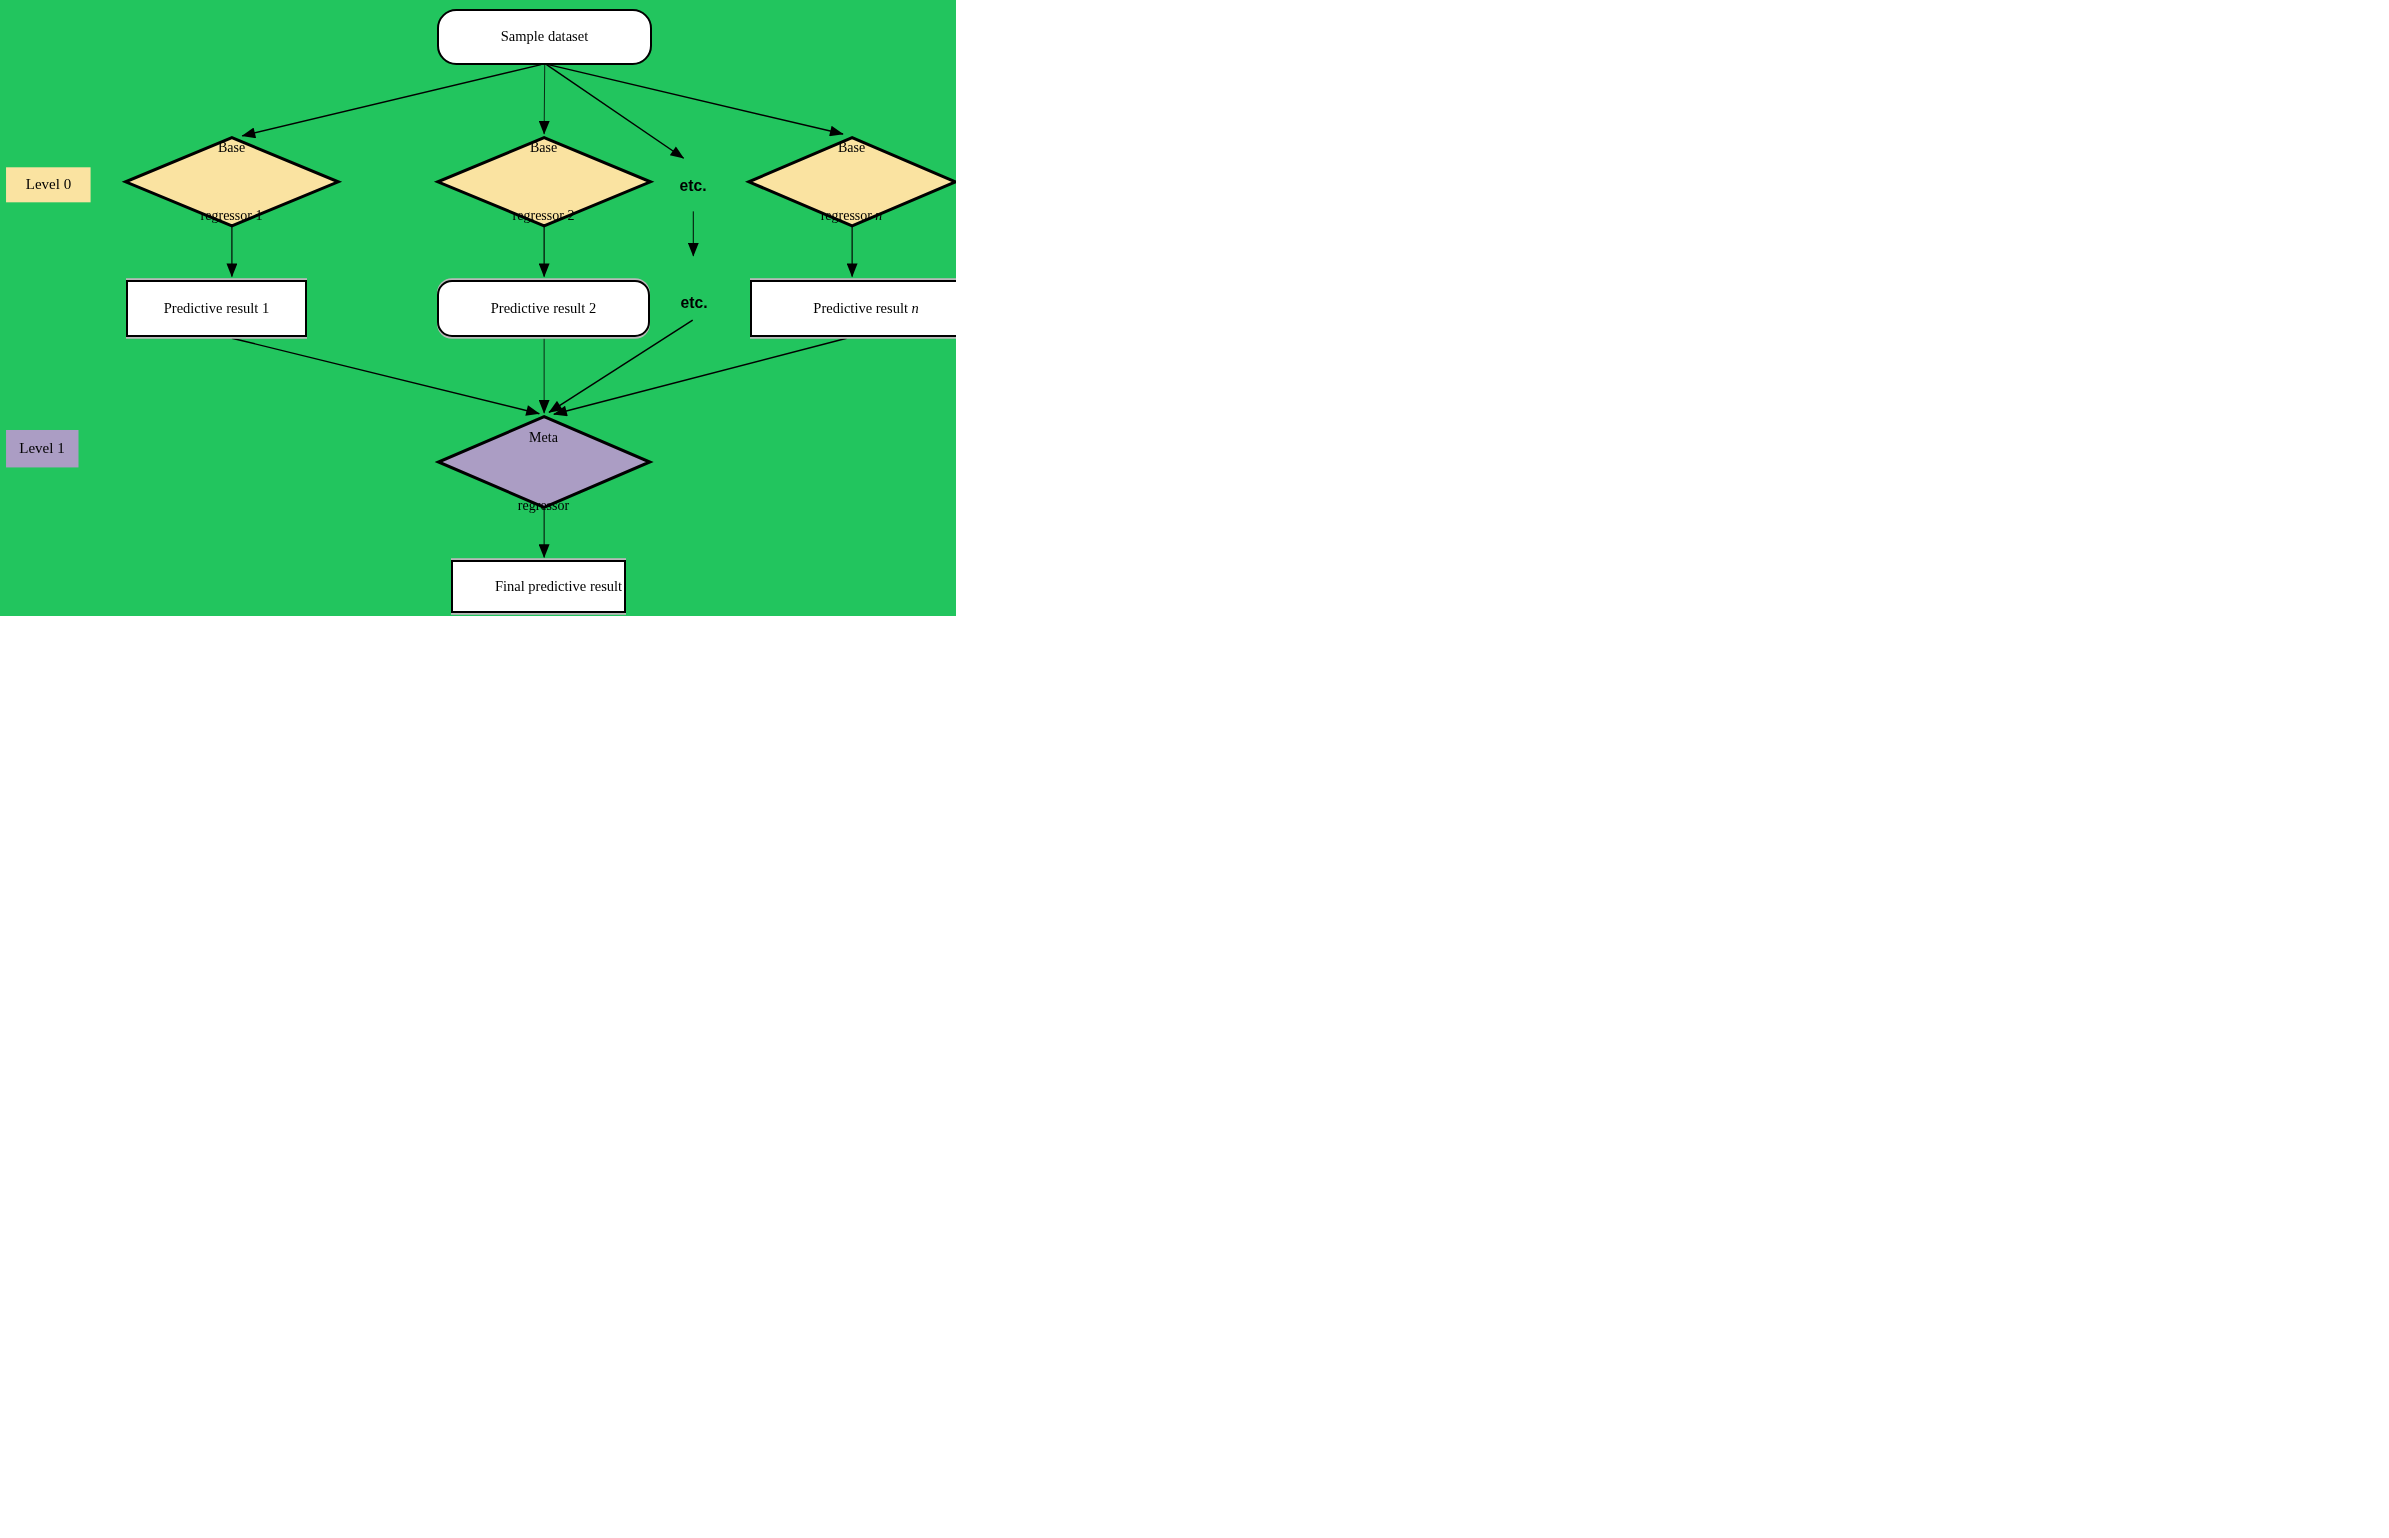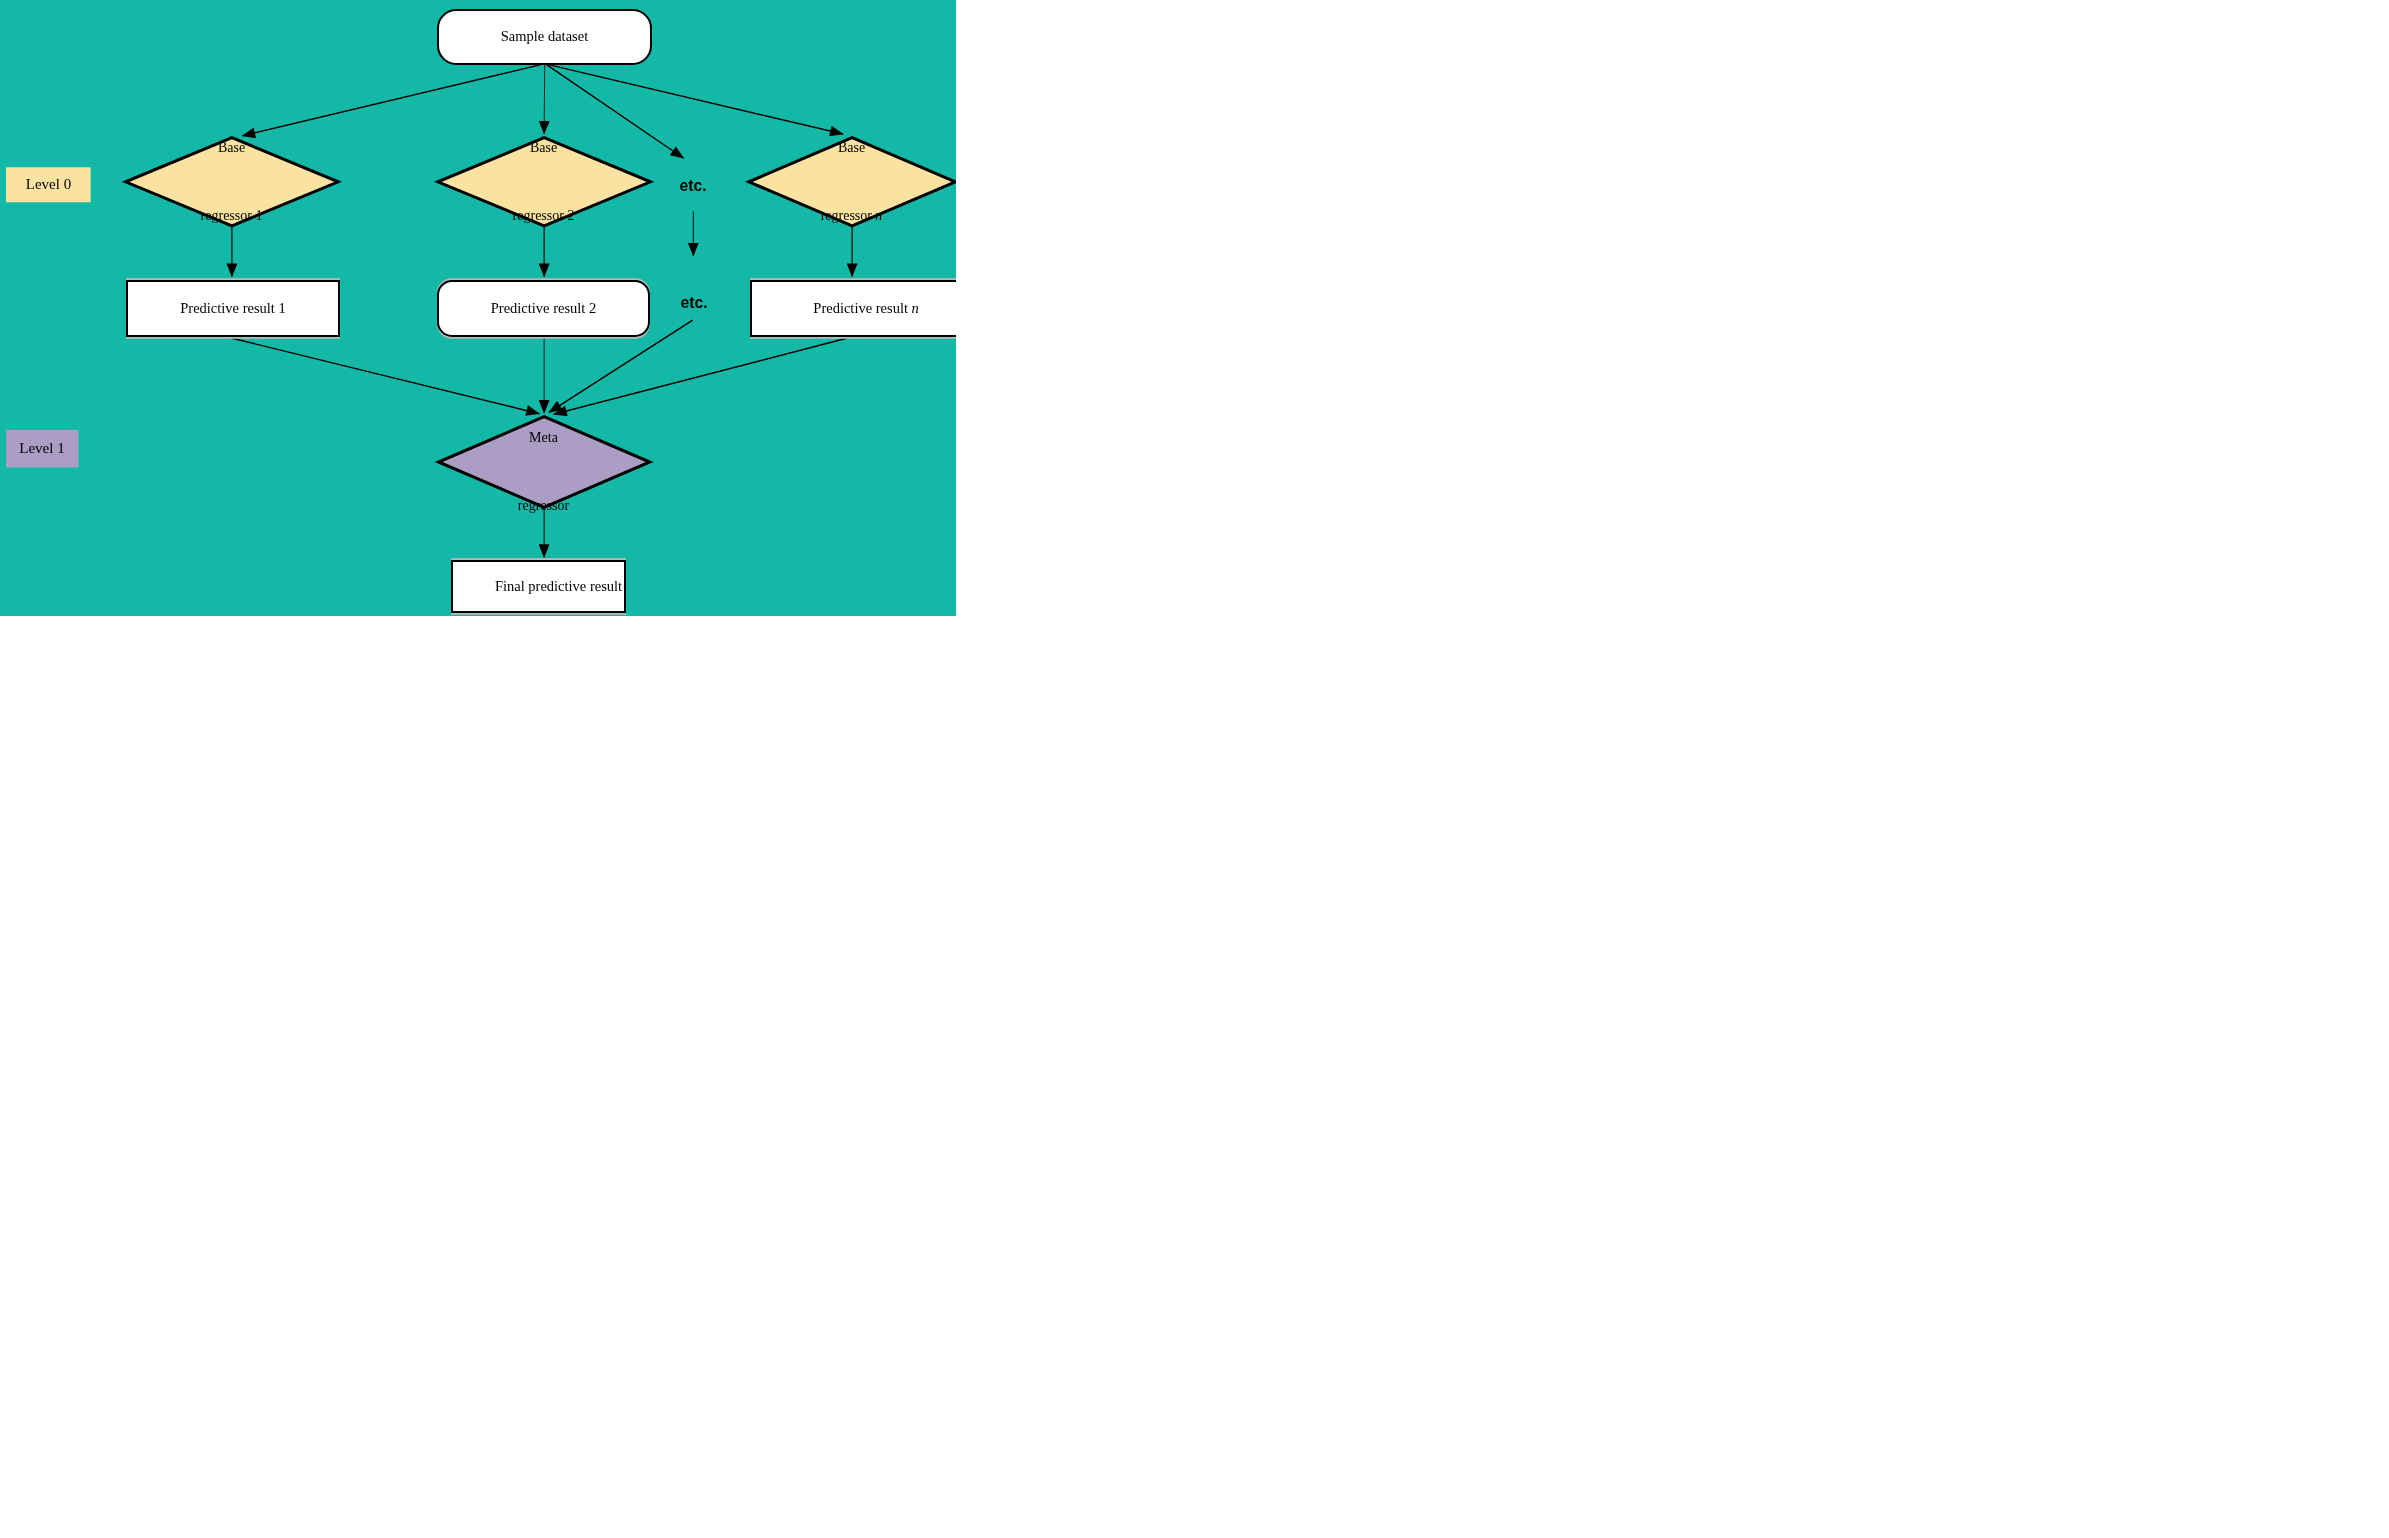--- a/index.html
+++ b/index.html
@@ -1,19 +1,19 @@
 <!DOCTYPE html>
 <html style="font-size:9.7px"><head>
 <meta charset="utf-8">
 <style>
   html,body{margin:0;padding:0;background:#ffffff;}
   #canvas{
     position:relative;
     width:956px;height:616px;
-    background:#14b8a6;
+    background:#22c55e;
     font-family:"Liberation Serif", serif;
     color:#000;
     overflow:hidden;
   }
   svg.layer{position:absolute;left:0;top:0;width:956px;height:616px;}
   .node{
     position:absolute;
     display:flex;flex-direction:column;
     align-items:center;justify-content:center;
     text-align:center;
@@ -98,21 +98,21 @@
 
   <div class="node etc" style="left:666px;top:171px;width:54px;height:30px;">etc.</div>
 
   <div class="node dtext" style="left:773px;top:138px;width:157px;height:88px;">
     <div>Base</div>
     <div>
       <span>regressor</span><span class="it">n</span>
     </div>
   </div>
 
-  <div class="node boxnode" style="left:126px;top:280px;width:214px;height:57px;">
+  <div class="node boxnode" style="left:126px;top:280px;width:181px;height:57px;">
     <div class="nodelabel">Predictive result 1</div>
   </div>
 
   <div class="node boxnode" style="left:437px;top:280px;width:213px;height:57px;border-radius:15px;">
     <div class="nodelabel">Predictive result 2</div>
   </div>
 
   <div class="node etc" style="left:667px;top:288px;width:54px;height:30px;">etc.</div>
 
   <div class="node boxnode" style="left:750px;top:280px;width:232px;height:57px;">

